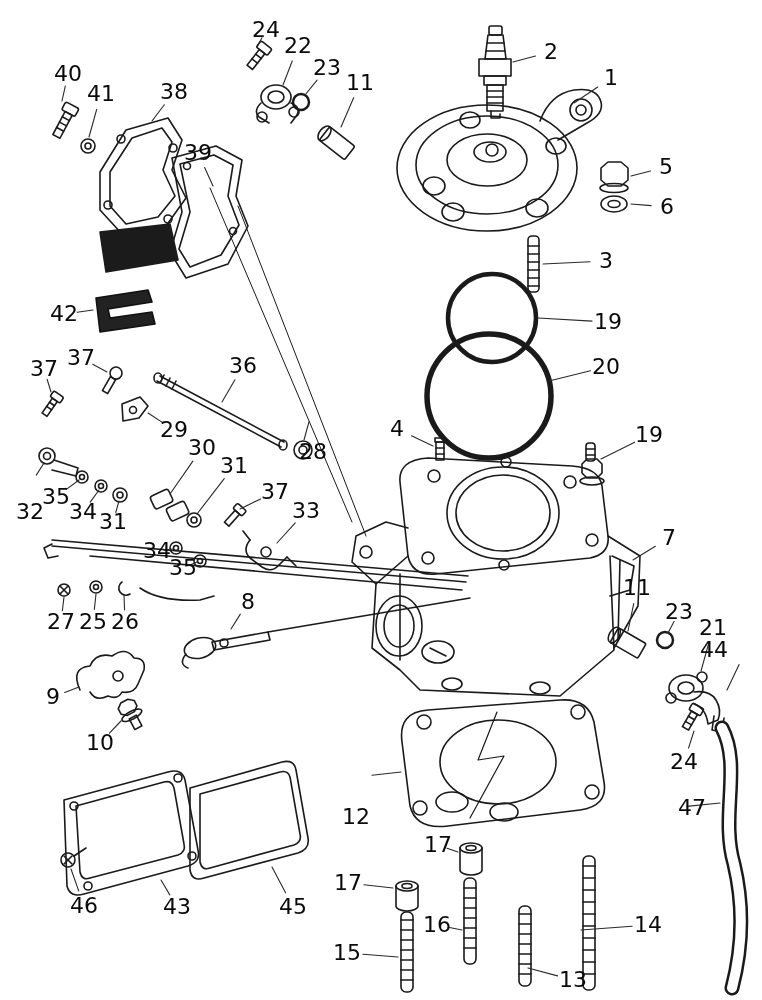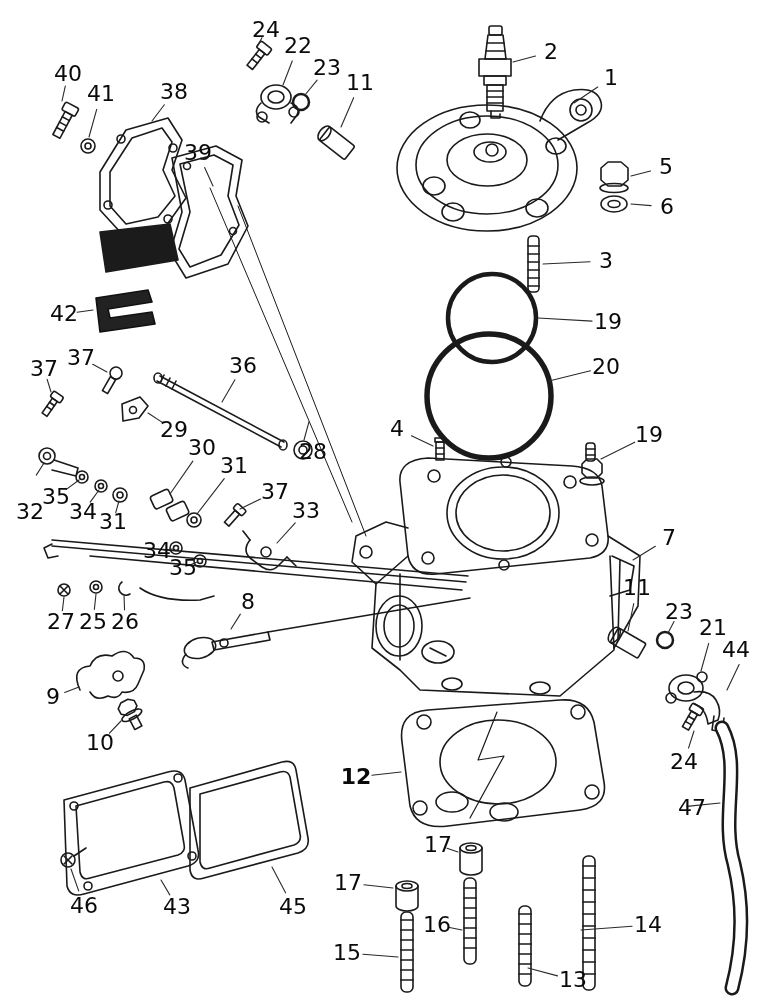--- a/index.html
+++ b/index.html
@@ -459,29 +459,29 @@
       <div class="callout" style="left: 83px; top: 512px;">34</div>
       <div class="callout" style="left: 113px; top: 522px;">31</div>
       <div class="callout" style="left: 275px; top: 492px;">37</div>
       <div class="callout" style="left: 306px; top: 511px;">33</div>
       <div class="callout" style="left: 157px; top: 551px;">34</div>
       <div class="callout" style="left: 183px; top: 568px;">35</div>
       <div class="callout" style="left: 669px; top: 538px;">7</div>
       <div class="callout" style="left: 637px; top: 588px;">11</div>
       <div class="callout" style="left: 679px; top: 612px;">23</div>
       <div class="callout" style="left: 713px; top: 628px;">21</div>
-      <div class="callout" style="left: 736px; top: 650px;">44</div>
+      <div class="callout" style="left: 714px; top: 650px;">44</div>
       <div class="callout" style="left: 61px; top: 622px;">27</div>
       <div class="callout" style="left: 93px; top: 622px;">25</div>
       <div class="callout" style="left: 125px; top: 622px;">26</div>
       <div class="callout" style="left: 248px; top: 602px;">8</div>
       <div class="callout" style="left: 53px; top: 697px;">9</div>
       <div class="callout" style="left: 100px; top: 743px;">10</div>
       <div class="callout" style="left: 684px; top: 762px;">24</div>
-      <div class="callout" style="left: 356px; top: 777px; font-weight: bold;">12</div>
+      <div class="callout" style="left: 356px; top: 817px;">12</div>
       <div class="callout" style="left: 671px; top: 808px; margin-left: 21px;">47</div>
       <div class="callout" style="left: 438px; top: 845px;">17</div>
       <div class="callout" style="left: 348px; top: 883px;">17</div>
       <div class="callout" style="left: 84px; top: 906px;">46</div>
       <div class="callout" style="left: 177px; top: 907px;">43</div>
       <div class="callout" style="left: 293px; top: 907px;">45</div>
       <div class="callout" style="left: 437px; top: 925px;">16</div>
       <div class="callout" style="left: 347px; top: 953px; text-align: center;">15</div>
       <div class="callout" style="left: 648px; top: 925px;">14</div>
       <div class="callout" style="left: 573px; top: 980px;">13</div>

